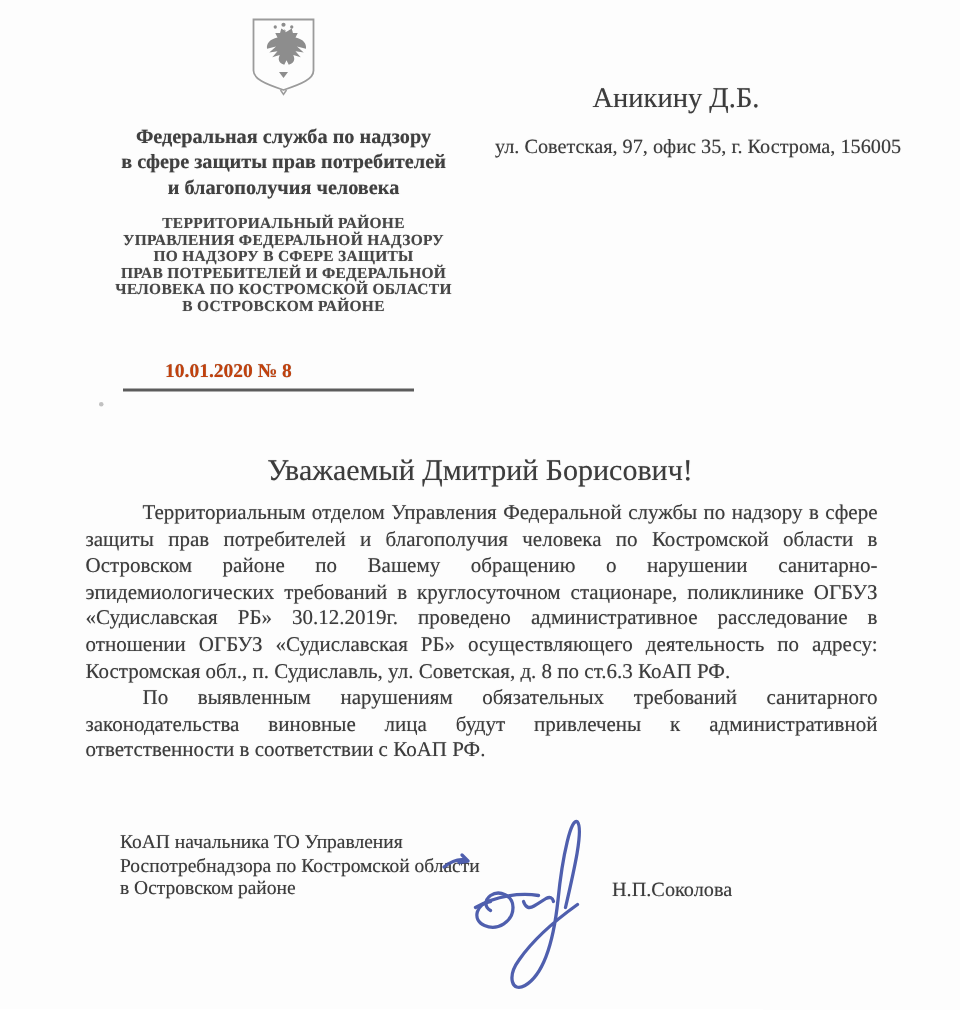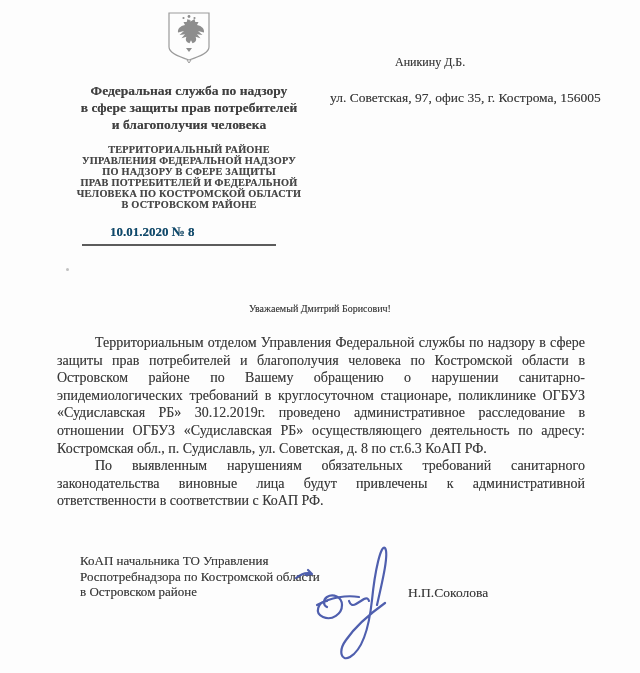--- a/index.html
+++ b/index.html
@@ -15,30 +15,30 @@
   
   .letterhead{
     position:absolute;left:48px;top:10px;width:282px;
     text-align:center;
   }
   .emblem{display:block;margin:0 auto;}
   .org-name{margin-top:18px;font-weight:bold;font-size:13.5px;line-height:17px;color:#404040;}
   .dept{margin-top:11px;font-weight:bold;font-size:10.3px;line-height:11px;letter-spacing:0.2px;color:#474747;}
   .addr{margin-top:13px;font-weight:bold;font-size:10.5px;line-height:12px;color:#4a4a4a;}
   .refline{
-    margin:14px 0 0 34px;width:194px;
+    margin:29px 0 0 34px;width:194px;
     border-bottom:2px solid #5c5c5c;
     text-align:left;padding:0 0 4px 28px;box-sizing:border-box;
-    font-weight:bold;font-size:13px;color:#0c4a6e;
+    font-weight:bold;font-size:13px;color:#c2410c;
   }
   
-  .addressee-name{position:absolute;left:395px;top:55px;font-size:12px;}
+  .addressee-name{position:absolute;left:395px;top:55px;font-size:19px;}
   .addressee-address{position:absolute;left:330px;top:90px;width:312px;font-size:13.5px;}
   
-  .salutation{position:absolute;left:0;top:303px;width:640px;text-align:center;font-size:10px;}
+  .salutation{position:absolute;left:0;top:303px;width:640px;text-align:center;font-size:20px;}
   .body-text{position:absolute;left:57px;top:334px;width:528px;font-size:14px;line-height:17.6px;text-align:justify;}
   .body-text p{margin:0;text-indent:38px;}
   
   .sig-block{position:absolute;left:80px;top:553px;width:310px;font-size:13px;line-height:15.5px;}
   .signer-name{position:absolute;left:408px;top:585px;font-size:13.5px;}
   .signature-svg{position:absolute;left:293px;top:543px;}
   .speck{position:absolute;left:66px;top:268px;width:3px;height:3px;border-radius:50%;background:#9a9a9a;opacity:.6;}
   .line{display:block;}
 </style>
 </head>

